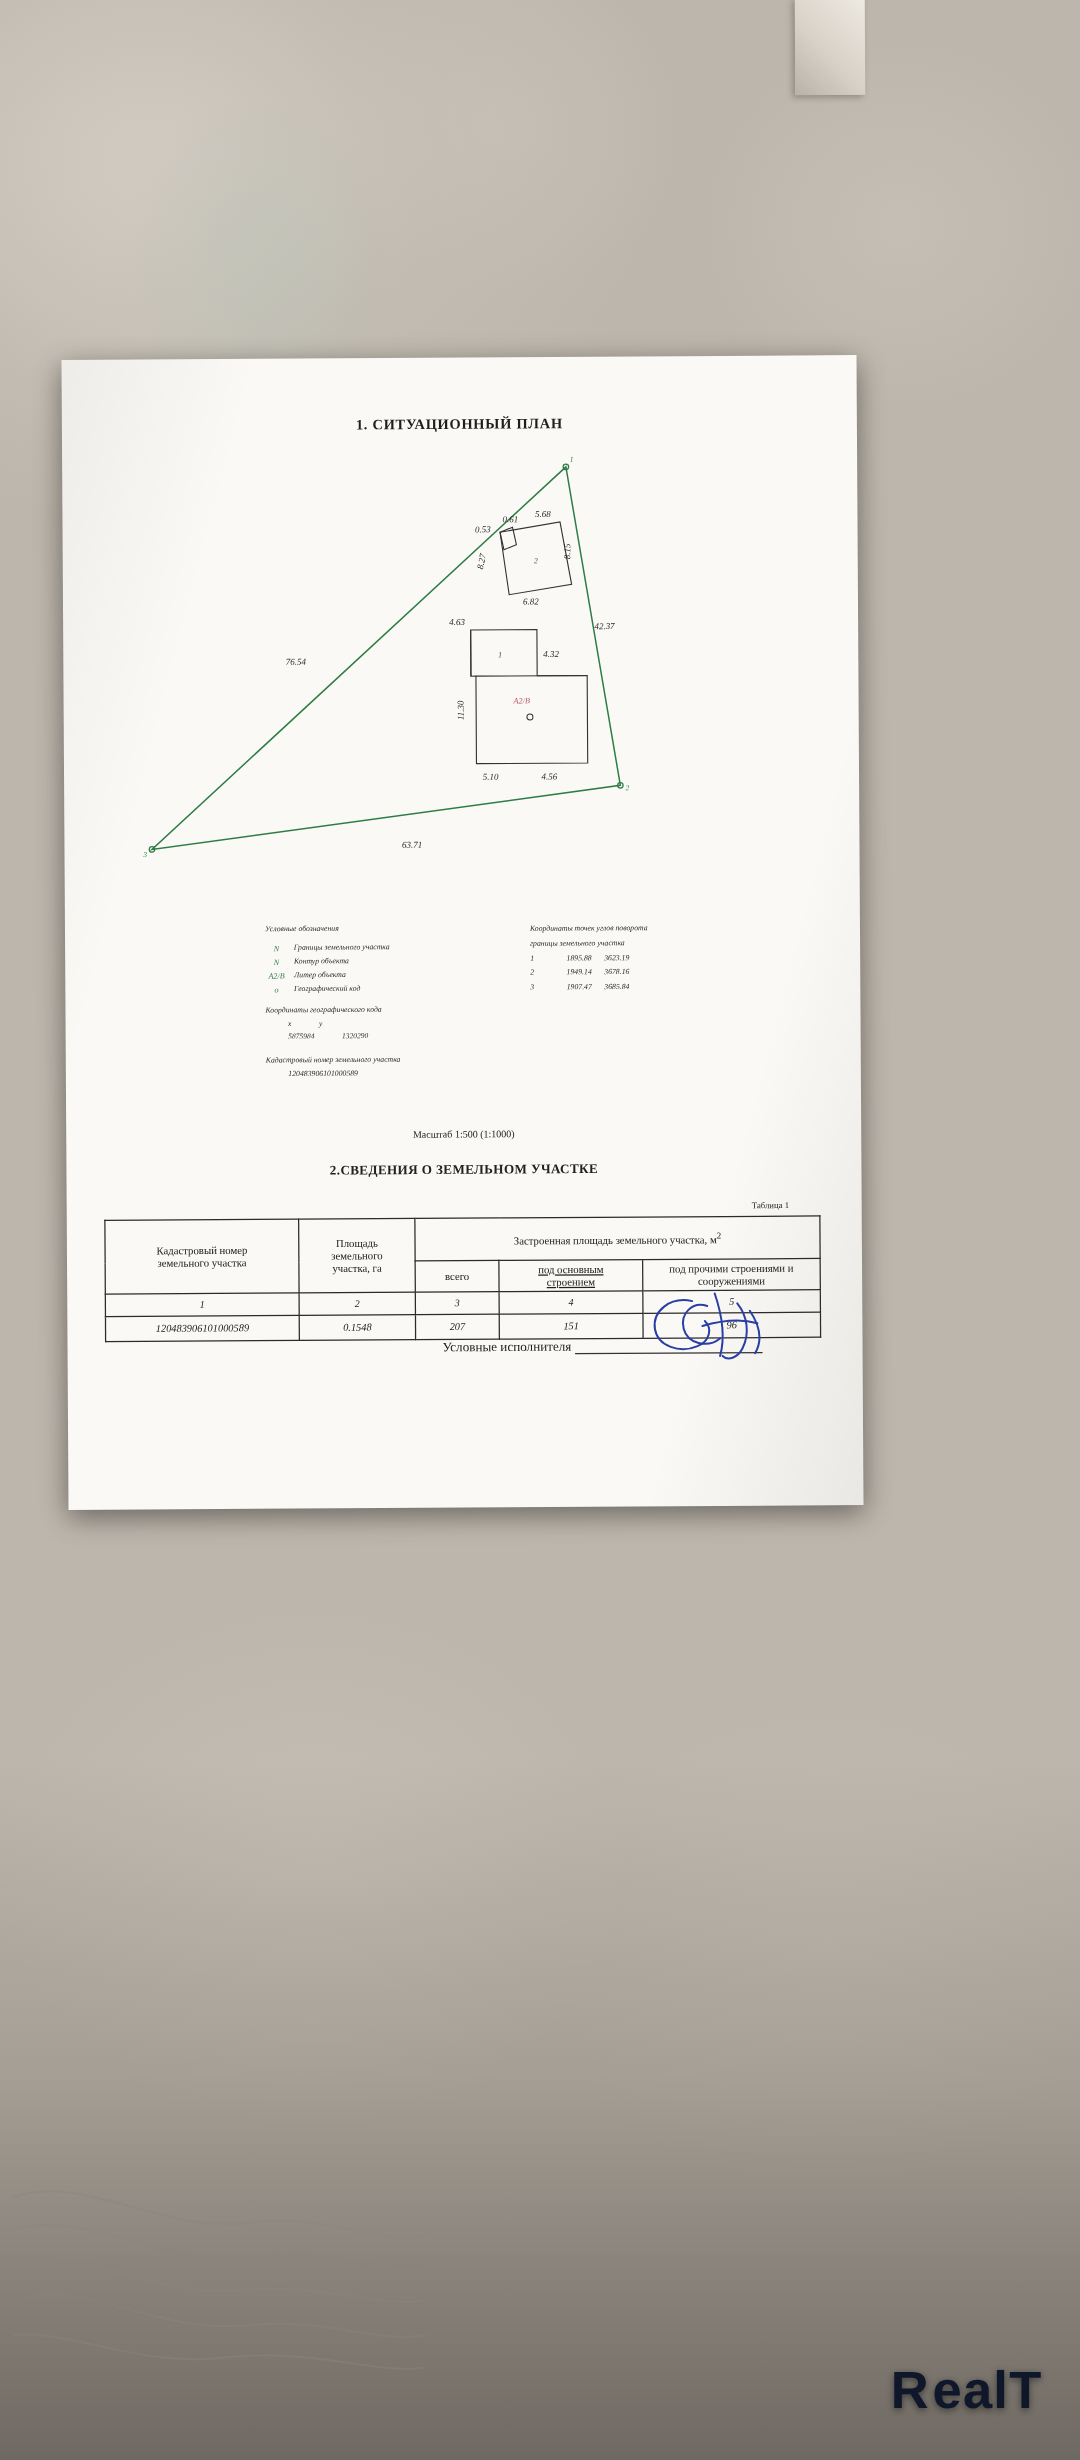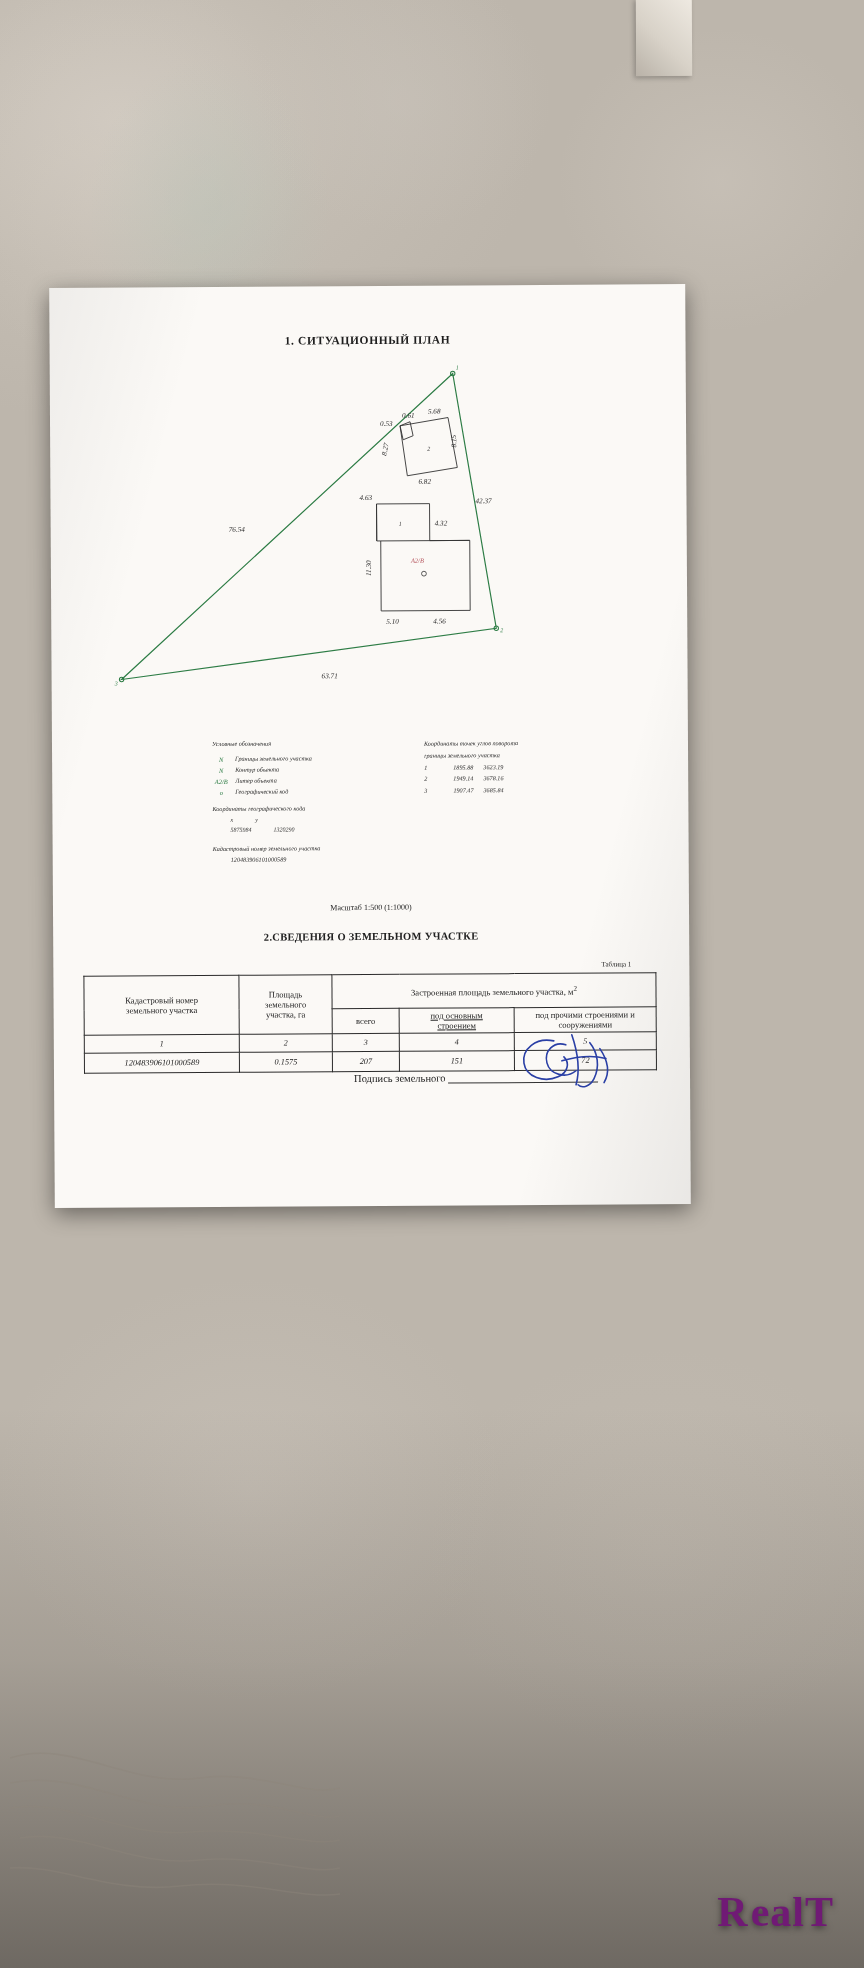--- a/index.html
+++ b/index.html
@@ -84,22 +84,22 @@
   .tbl td,.tbl th{border:1px solid #2b2b2b;text-align:center;vertical-align:middle;font-weight:normal;padding:2px 2px;}
   .tbl .h1{height:34px;}
   .tbl .num td{height:13px;font-style:italic;font-size:8px;}
   .tbl .vals td{height:15px;font-style:italic;font-size:8.3px;}
 
   .sign{position:absolute;left:300px;top:785px;font-size:10.5px;}
   .sign .line{display:inline-block;width:150px;border-bottom:1px solid #333;height:12px;vertical-align:bottom;}
   .signature{position:absolute;left:460px;top:742px;}
 
   
-  .wm{position:absolute;right:28px;bottom:32px;color:#701a75;
-    font-family:Liberation Serif, serif;font-weight:bold;font-size:42px;letter-spacing:1px;
+  .wm{position:absolute;right:28px;bottom:32px;color:#0f172a;
+    font-family:Liberation Sans, sans-serif;font-weight:bold;font-size:42px;letter-spacing:1px;
     text-shadow:0 2px 6px rgba(0,0,0,.5);margin-left:16px;}
   .wm .lt{letter-spacing:3px;}
   svg{display:block;}
 </style>
 </head>
 <body>
 
 <div class="bg">
   <div class="bg-swirl sw1"></div>
   <div class="bg-swirl sw2"></div>
@@ -265,30 +265,30 @@
     </tr>
     <tr class="num">
       <td>1</td>
       <td>2</td>
       <td>3</td>
       <td>4</td>
       <td>5</td>
     </tr>
     <tr class="vals">
       <td>120483906101000589</td>
-      <td>0.1575</td>
+      <td>0.1548</td>
       <td>207</td>
       <td>151</td>
-      <td>72</td>
+      <td>96</td>
     </tr>
   </tbody>
     </table>
 
   <div class="sign">
-    <span>Подпись земельного</span>
+    <span>Условные исполнителя</span>
     <span class="line"></span>
   </div>
 
   <svg class="signature" width="120" height="70" viewBox="0 0 120 70">
     <g fill="none" stroke="#2a3fa5" stroke-width="1.6" stroke-linecap="round">
       <path d="M40,14 C22,10 8,22 10,36 C12,50 30,56 44,50 C54,46 56,36 50,30"></path>
       <path d="M52,18 C40,14 30,24 33,36 C36,48 52,52 62,44"></path>
       <path d="M58,8 C64,26 66,44 62,58"></path>
       <path d="M48,34 C62,30 78,28 92,32"></path>
       <path d="M76,16 C84,26 86,40 80,52 C76,60 68,62 64,58"></path>

